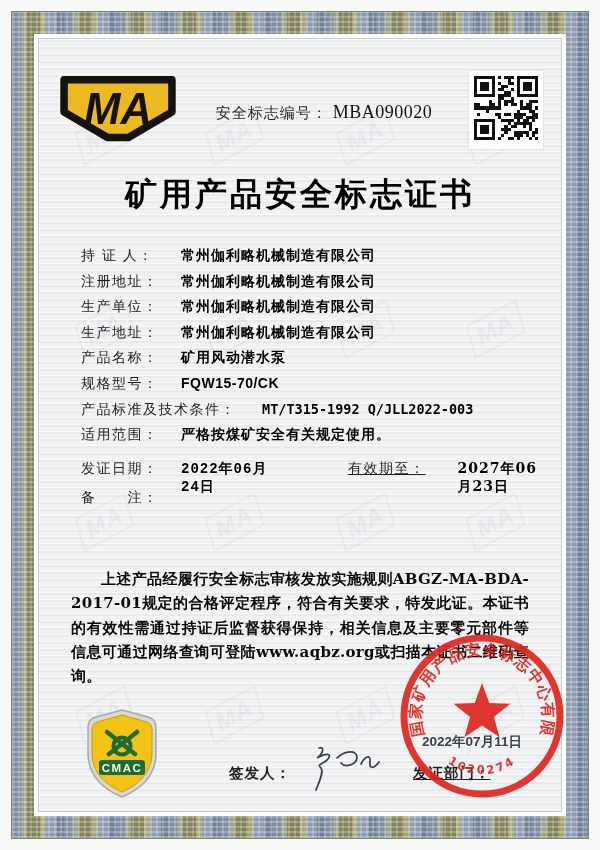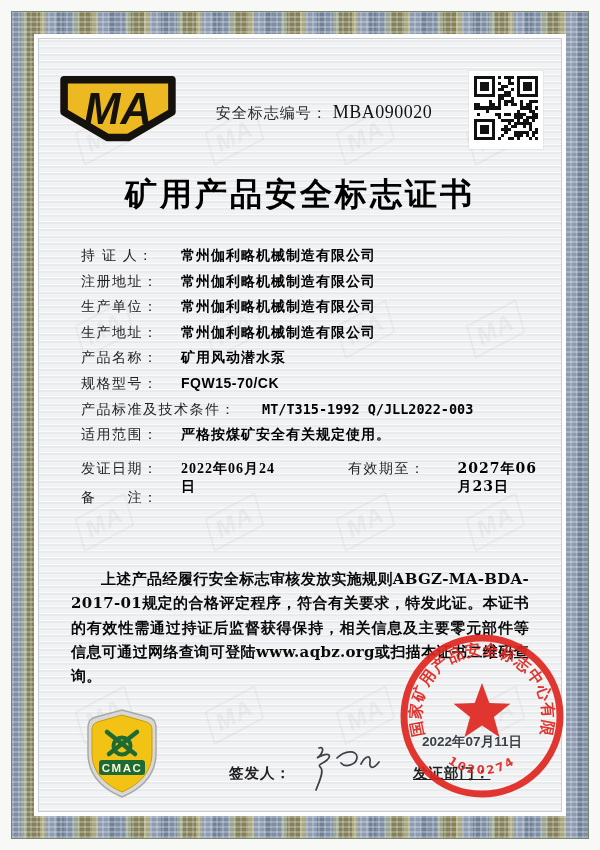--- a/index.html
+++ b/index.html
@@ -33,24 +33,24 @@
   .certno .num{font-family:Liberation Serif, serif;font-size:18px;color:#111;letter-spacing:.5px;}
   .qr-box{flex:none;background:#fff;padding:5px;box-shadow:0 0 0 1px rgba(0,0,0,.04);}
 
   .title{margin-top:24px;text-align:center;font-size:32px;font-weight:900;letter-spacing:3px;color:#000;}
 
   
   .fields{margin-top:30px;padding-left:24px;}
   .field{display:flex;align-items:baseline;height:25.6px;font-size:14px;}
   .field .label{flex:none;width:100px;color:#1f1f1f;letter-spacing:1.5px;}
   .field.long .label{width:auto;margin-right:26px;}
-  .field .value{font-family:Liberation Serif, serif;font-weight:700;color:#000;letter-spacing:1px;}
+  .field .value{font-family:Liberation Mono, monospace;font-weight:700;color:#000;letter-spacing:1px;}
   .field .value.model{font-family:"Liberation Sans",sans-serif;font-weight:800;letter-spacing:.5px;}
   .field .value.std{font-family:"DejaVu Sans Mono",monospace;font-weight:600;font-size:13.5px;letter-spacing:0;}
-  .field .label2{flex:none;margin-left:64px;color:#1f1f1f;letter-spacing:1.5px;}
+  .field .label2{flex:none;margin-left:64px;color:#1f1f1f;letter-spacing:1.5px;text-decoration:underline;}
   .field .value2{font-family:"DejaVu Serif",serif;font-weight:700;color:#000;margin-left:32px;letter-spacing:1px;}
   .field .v-issue{margin-left:0;width:158px;}
 
   
   .statement{margin:52px 14px 0 14px;font-family:"DejaVu Serif",serif;font-weight:700;
     font-size:15px;line-height:1.62;color:#0a0a0a;text-align:justify;text-indent:2em;letter-spacing:.3px;}
 
   
   .footer{position:relative;margin-top:16px;height:130px;}
   .cmac{position:absolute;left:28px;top:4px;}

